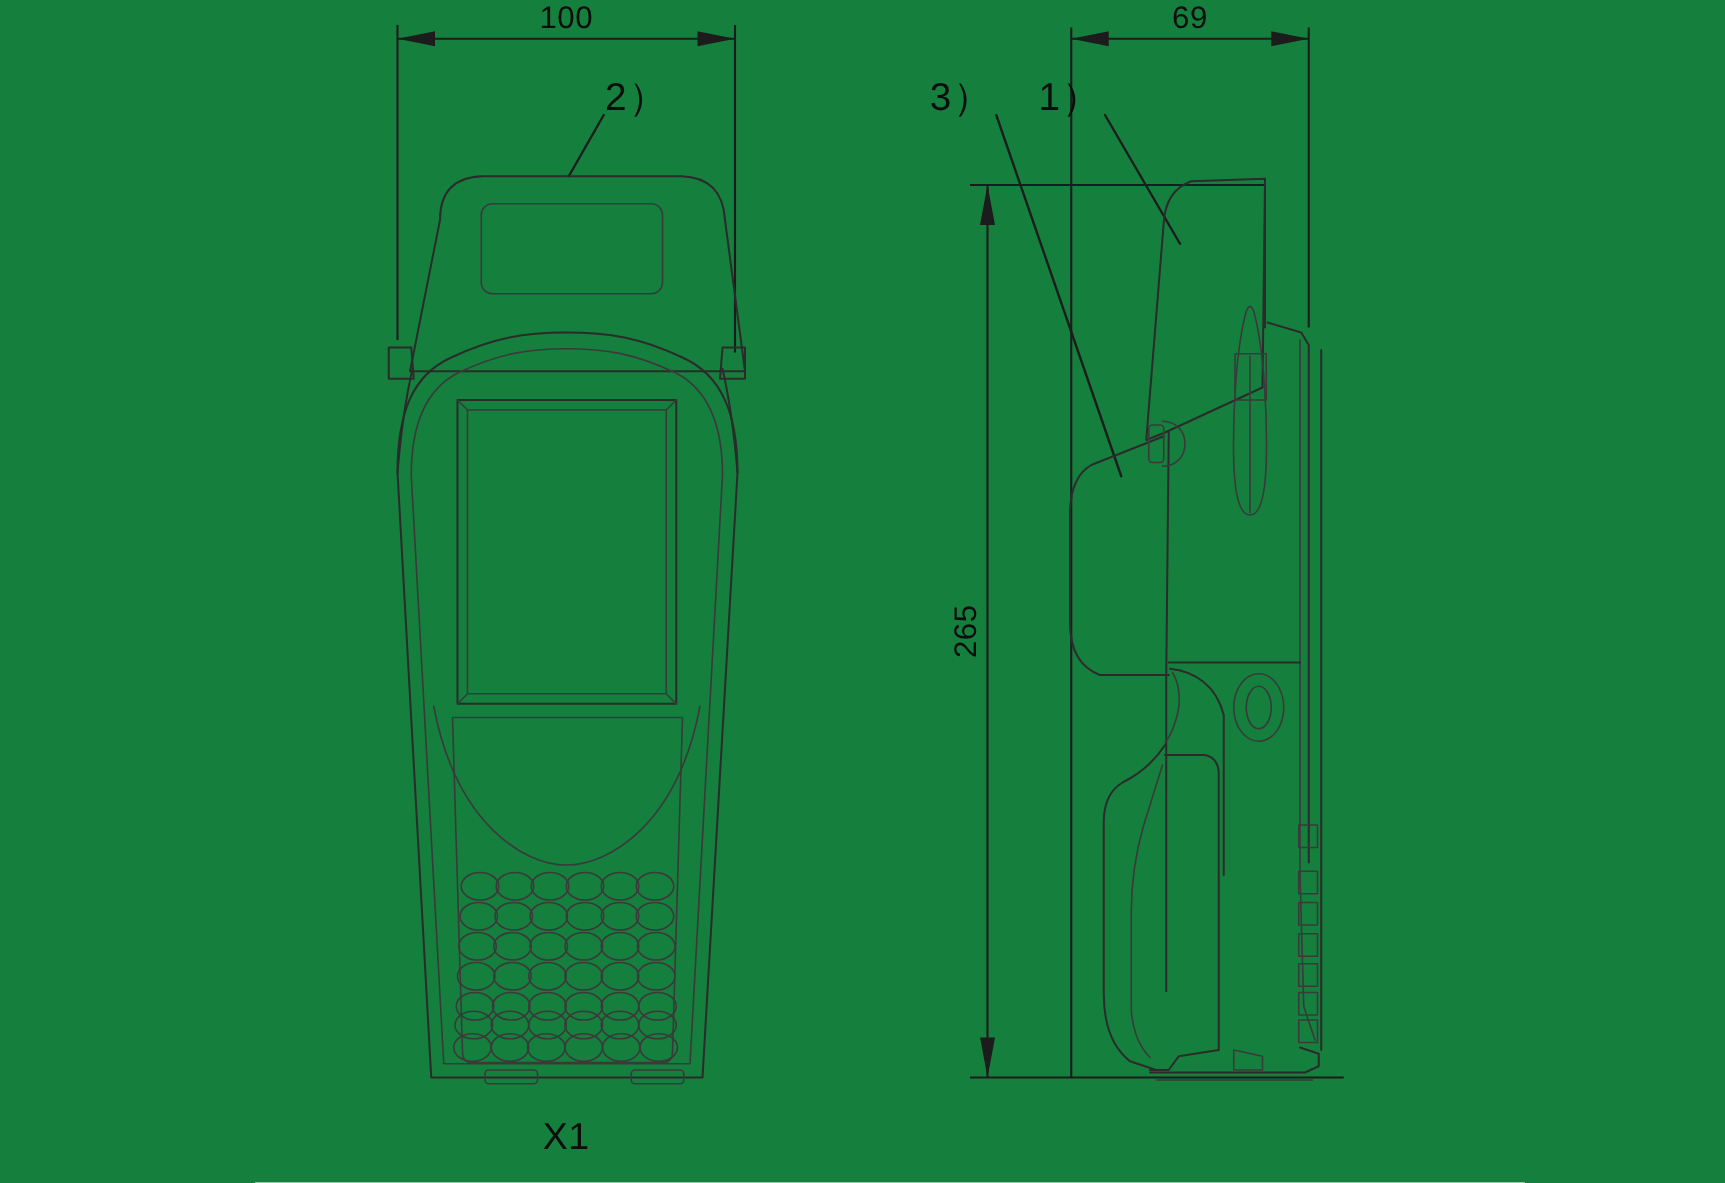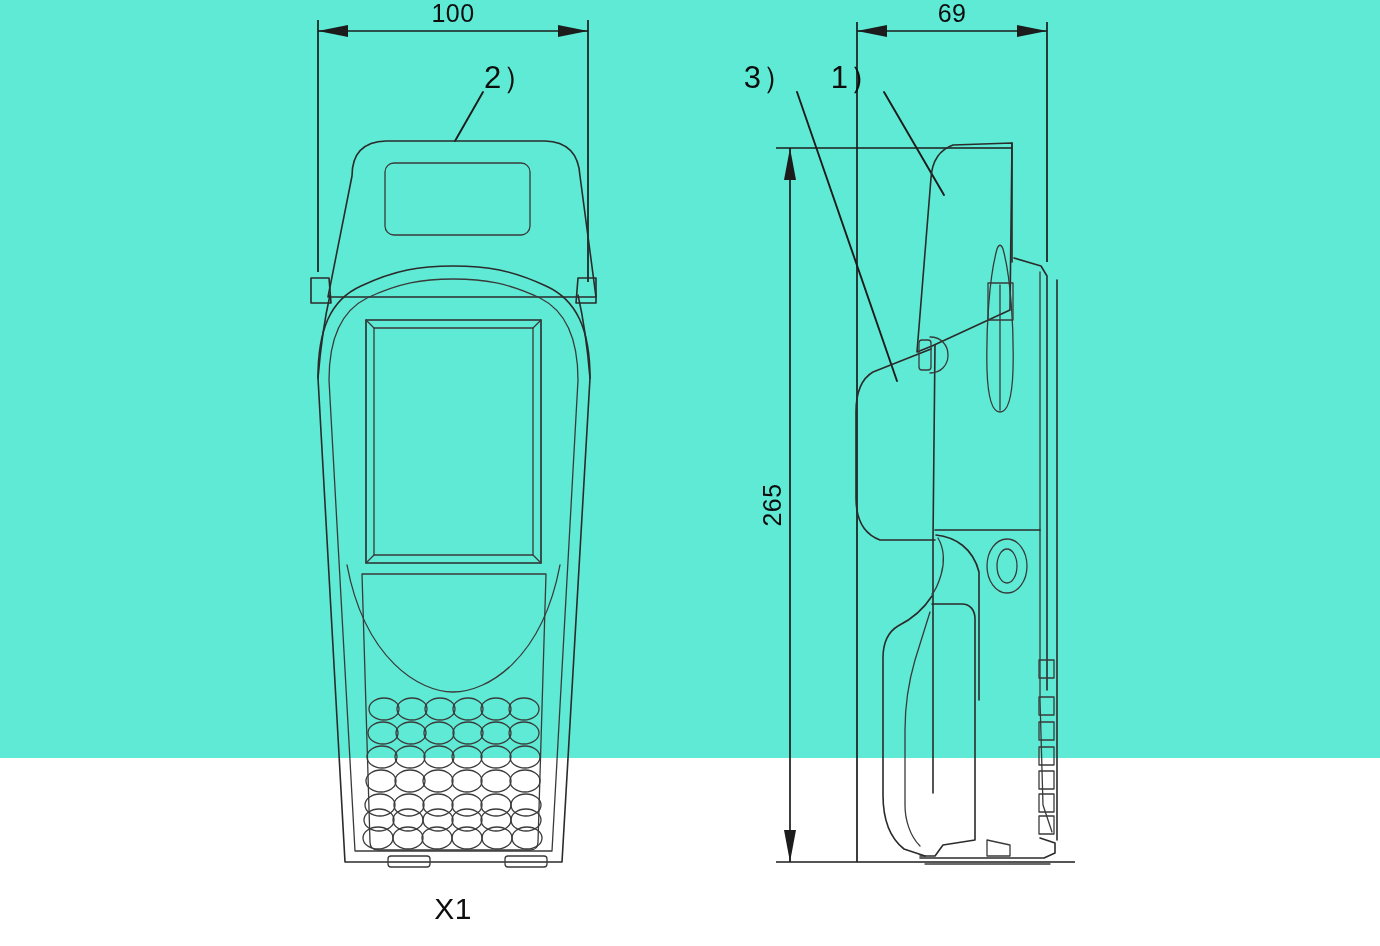--- a/index.html
+++ b/index.html
@@ -11,22 +11,22 @@
   body {
     width: 1380px;
     height: 946px;
     overflow: hidden;
     font-family: "Liberation Sans", sans-serif;
     color: #1a1a1a;
   }
   #drawing-root {
     position: relative;
     width: 1380px;
-    height: 758px;
-    background: #5eead4;
+    height: 946px;
+    background: #15803d;
   }
   svg#drawing {
     display: block;
     width: 1380px;
     height: 946px;
   }
   .part-line {
     fill: none;
     stroke: #2b2b2b;
     stroke-width: 1.6;

